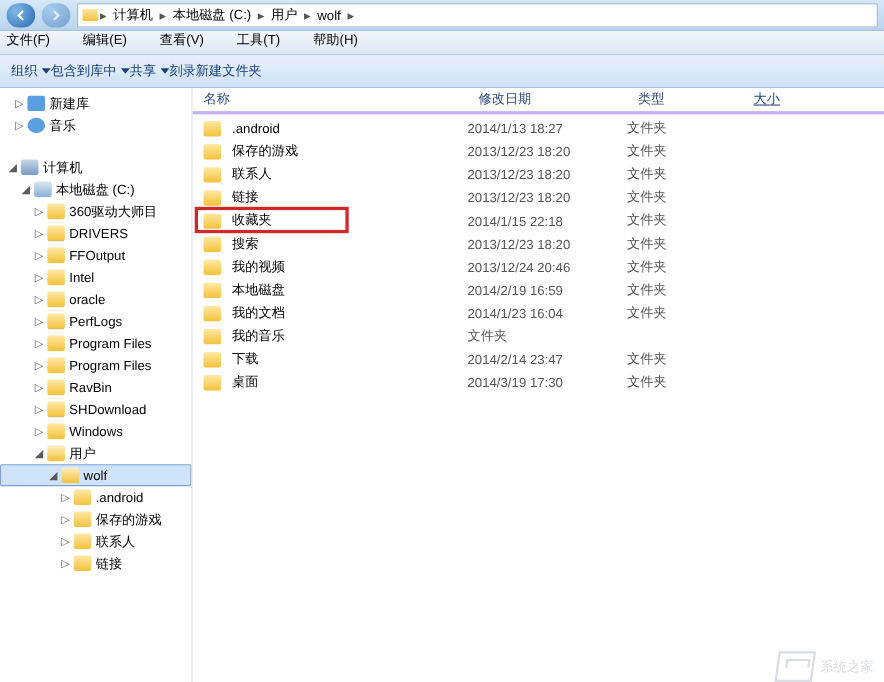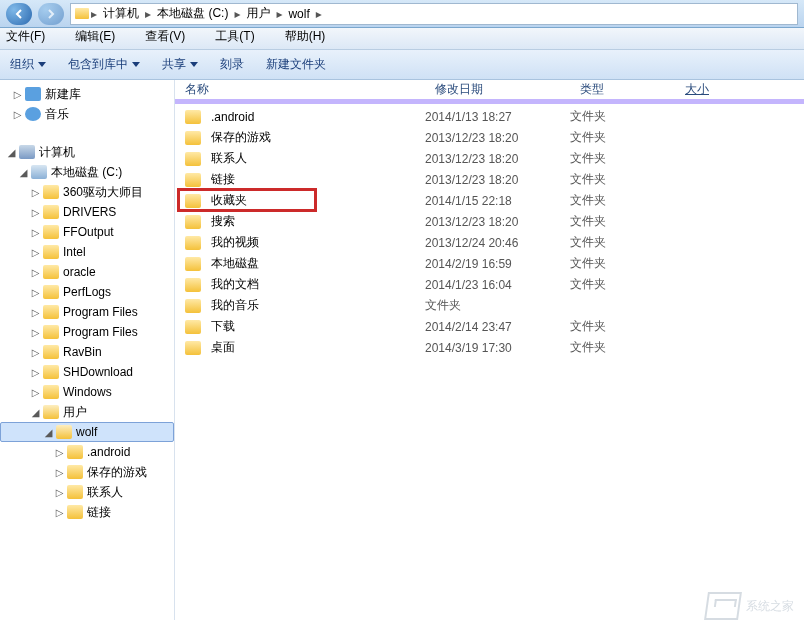--- a/index.html
+++ b/index.html
@@ -9,40 +9,40 @@
 .nav-btn { width: 26px; height: 22px; border-radius: 11px; background: radial-gradient(circle at 30% 30%, #7fb8e8, #2c6ab0); display: flex; align-items: center; justify-content: center; color: #fff; cursor: pointer; }
 .nav-btn.disabled { opacity: .5; }
 .path-bar { flex: 1; height: 22px; background: #fff; border: 1px solid #a0b8d0; display: flex; align-items: center; padding: 0 4px; gap: 2px; }
 .path-seg { padding: 0 4px; cursor: pointer; display: flex; align-items: center; gap: 3px; }
 .path-sep { color: #555; }
 .folder-mini { width: 14px; height: 11px; background: linear-gradient(#ffe9a6,#f4c13a); border-radius: 1px; display: inline-block; }
 
 .menubar { height: 22px; background: linear-gradient(#f2f6fb,#dce8f6); border-bottom: 1px solid #b9cde2; display: flex; padding: 0 6px; gap: 30px; }
 .menubar span { cursor: pointer; }
 
-.toolbar { height: 30px; background: linear-gradient(#e8f1fb,#cfe1f5); border-bottom: 1px solid #a9c3de; display: flex; align-items: center; padding: 0 10px; gap: 22px; color: #1a3e7a; }
+.toolbar { height: 30px; background: linear-gradient(#e8f1fb,#cfe1f5); border-bottom: 1px solid #a9c3de; display: flex; align-items: center; padding: 0 10px; color: #1a3e7a; }
 .tool-item { cursor: pointer; display: flex; align-items: center; gap: 4px; }
 .tri-down { width: 0; height: 0; border-left: 4px solid transparent; border-right: 4px solid transparent; border-top: 5px solid #1a3e7a; }
 
 .content { display: flex; height: calc(620px - 28px - 22px - 30px); }
 
 .sidebar { width: 175px; border-right: 1px solid #d8e2ee; overflow: hidden; padding: 4px 0; }
 .tree-item { display: flex; align-items: center; height: 20px; padding-left: 6px; cursor: pointer; white-space: nowrap; }
 .tree-item.selected { background: #cfe3fb; border: 1px solid #7da2d8; border-radius: 2px; }
 .tgl { width: 11px; height: 11px; display: inline-flex; align-items: center; justify-content: center; color: #5a5a5a; font-size: 10px; margin-right: 2px; }
 .ico { width: 16px; height: 14px; margin-right: 4px; display: inline-block; }
 .ico.folder { background: linear-gradient(#ffe9a6,#f4c13a); border-radius: 2px; }
 .ico.folder-open { background: linear-gradient(#fdeec0,#f4c13a); border-radius: 2px; }
 .ico.computer { background: linear-gradient(#c8d8e8,#7a99c4); border-radius: 2px; }
 .ico.drive { background: linear-gradient(#d8e6f2,#8bb0d6); border-radius: 2px; }
 .ico.lib { background: #5aa0e0; border-radius: 2px; }
 .ico.music { background: #5aa0e0; border-radius: 50%; }
 
 .main { flex: 1; overflow: hidden; }
-.col-headers { display: flex; height: 24px; border-bottom: 5px solid #c4b5fd; align-items: center; color: #2a4b7c; }
+.col-headers { display: flex; height: 24px; border-bottom: 3px solid #c4b5fd; align-items: center; color: #2a4b7c; }
 .col-headers div { padding: 0 10px; }
 .col-name { width: 250px; }
 .col-date { width: 145px; }
 .col-type { width: 105px; }
 .col-size { width: 80px; text-decoration: underline; }
 
 .file-list { padding: 2px 0; }
 .file-row { display: flex; align-items: center; height: 21px; padding-left: 10px; cursor: pointer; position: relative; }
 .file-row .fname { width: 240px; display: flex; align-items: center; gap: 6px; }
 .file-row .fdate { width: 145px; color: #555; }

